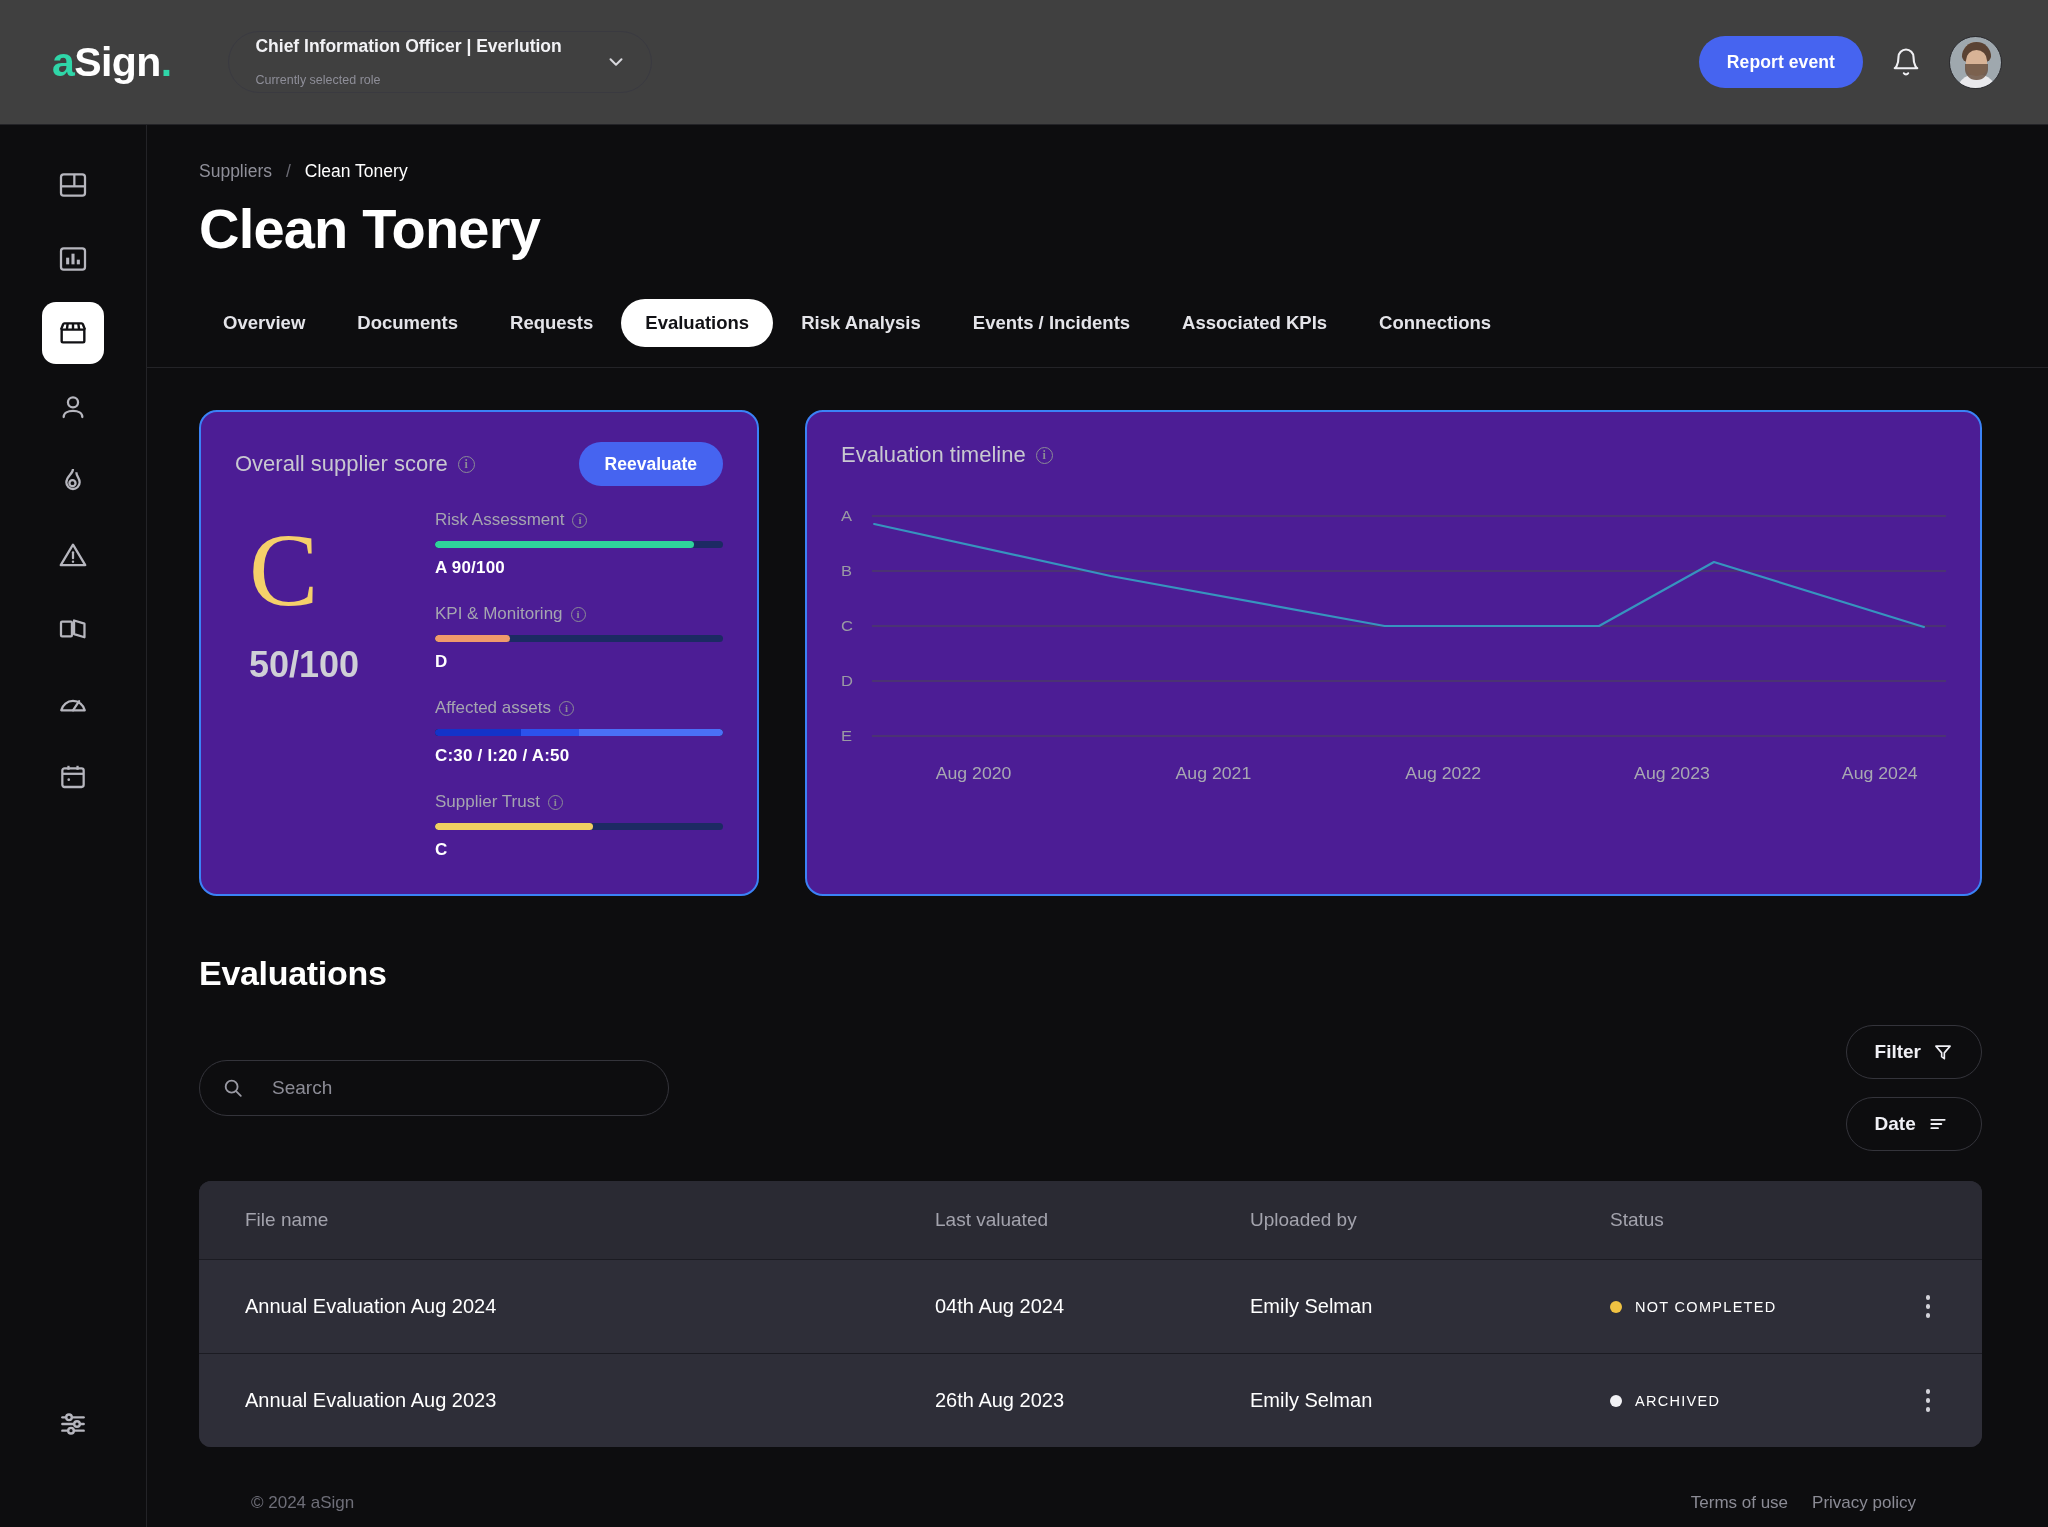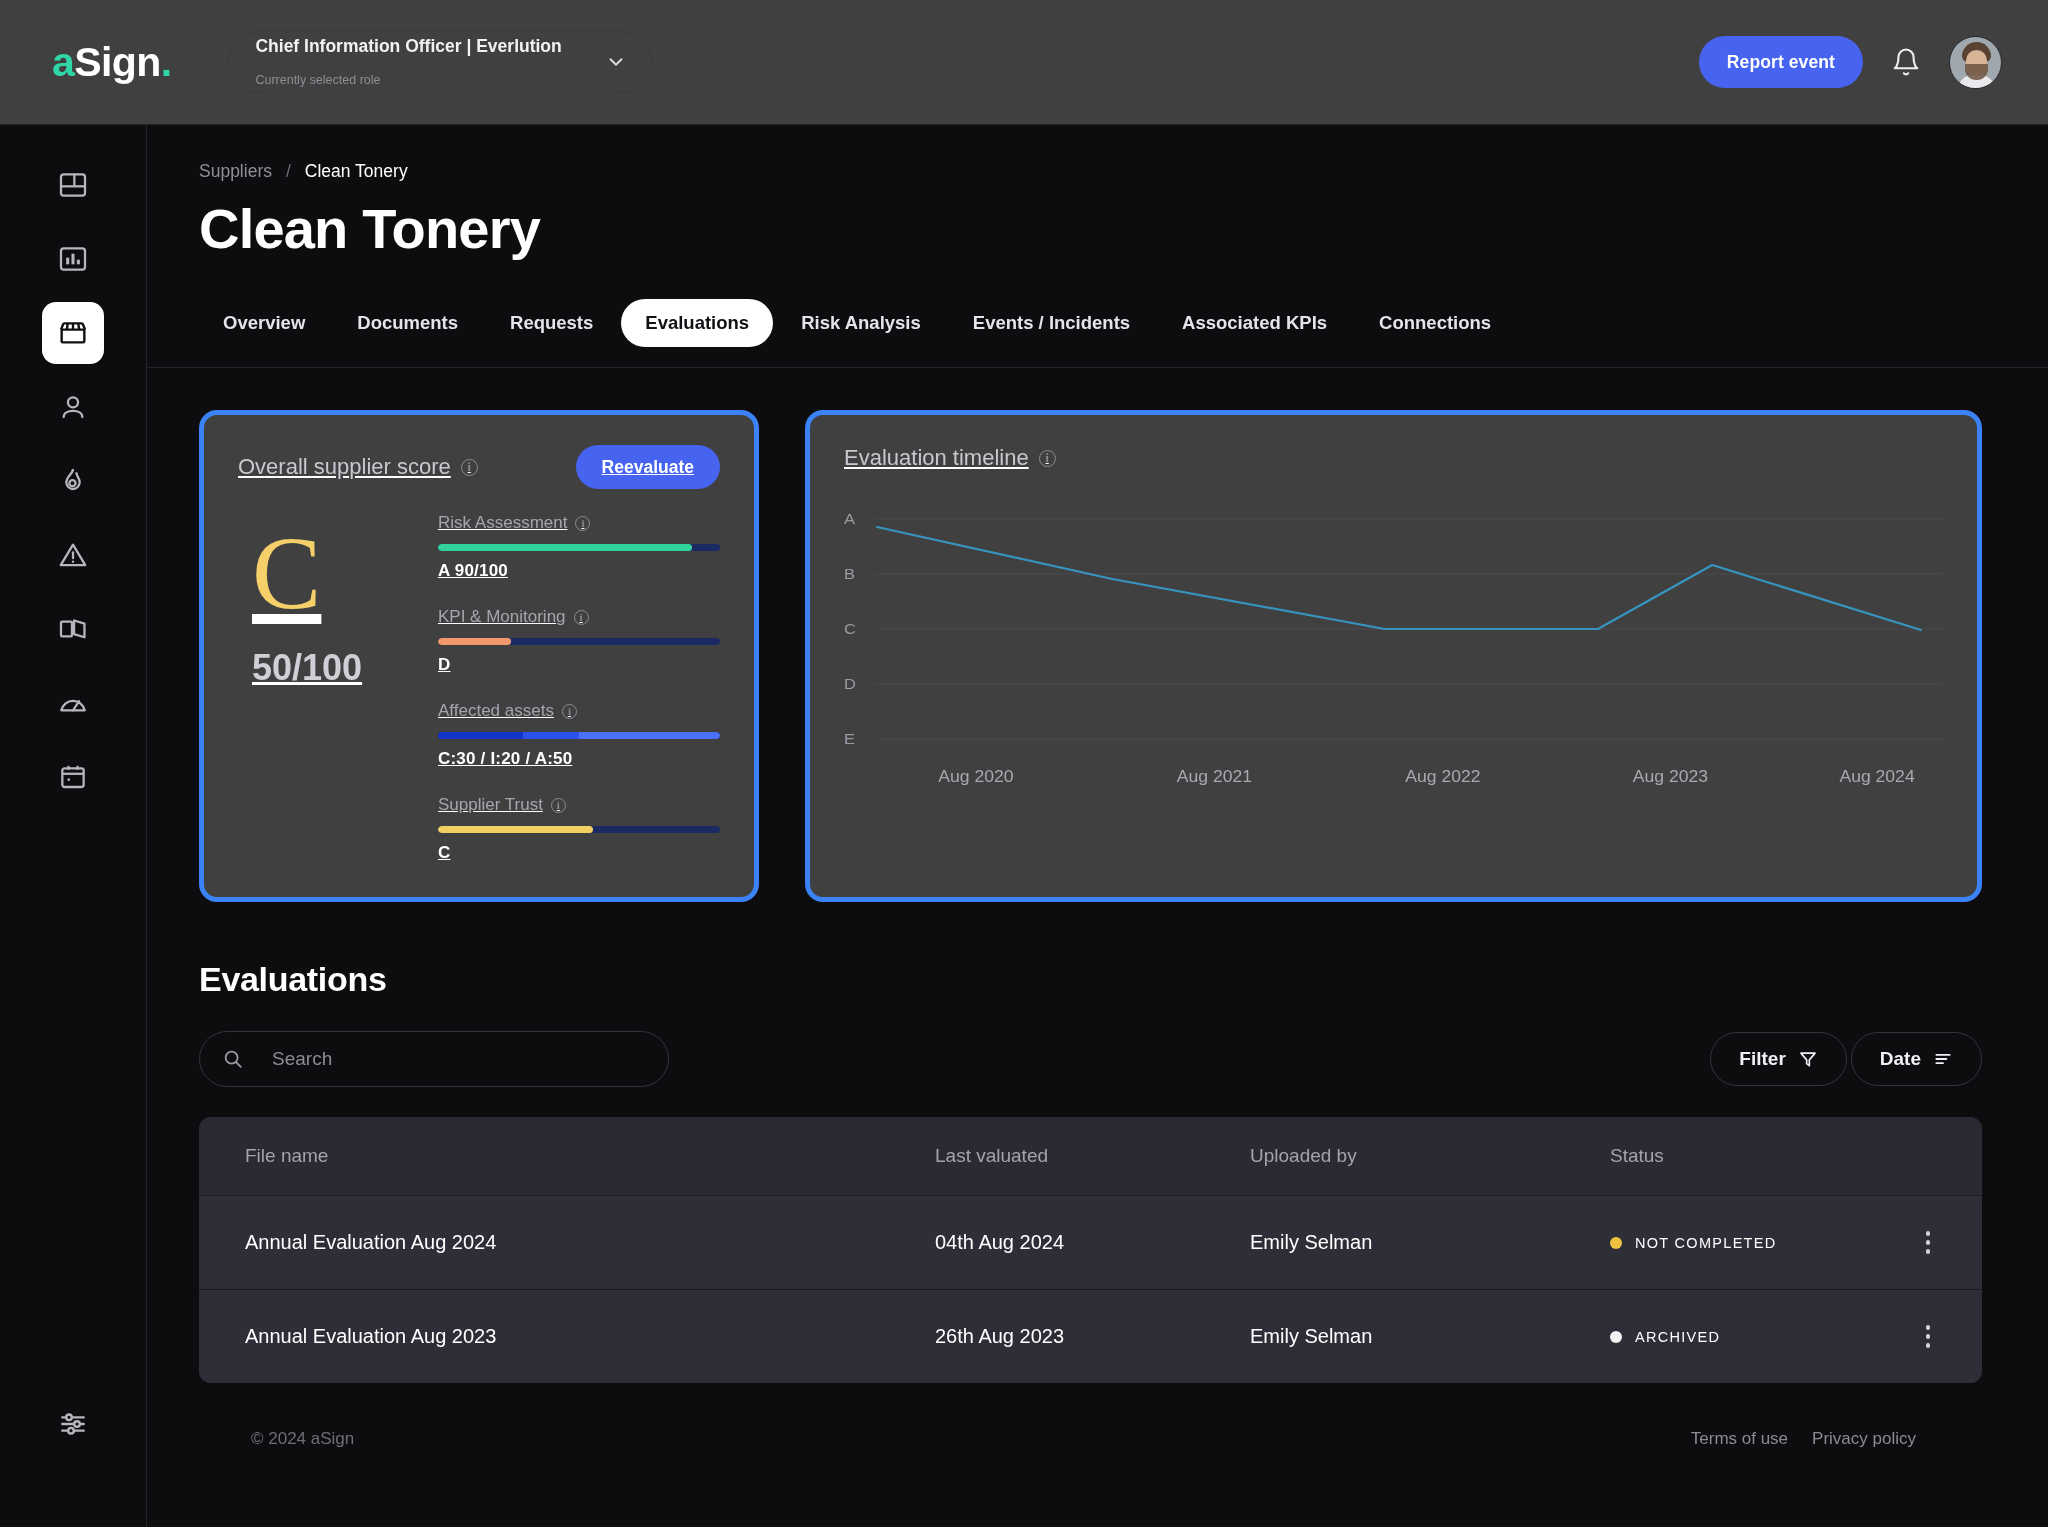--- a/index.html
+++ b/index.html
@@ -112,21 +112,21 @@
     font-size: 18.5px; font-weight: 600; color: #e4e4e9;
     padding: 13px 24px; border-radius: 26px; cursor: pointer; white-space: nowrap;
   }
   .tab.active { background: #ffffff; color: #121216; }
   .tabs-rule { height: 1px; background: #232327; margin-top: 20px; }
 
   .scroll-area { flex: 1; overflow: hidden; padding: 0 66px 0 52px; }
 
   
   .cards { display: flex; gap: 46px; margin-top: 42px; }
-  .card { border: 5px solid #3b82f6; border-radius: 18px; background: #404040; text-decoration: underline; }
+  .card { border: 2px solid #3b82f6; border-radius: 18px; background: #4c1d95; }
   .score-card { width: 560px; flex: 0 0 560px; padding: 30px 34px 34px 34px; }
   .card-head { display: flex; align-items: center; }
   .card-title { font-size: 22px; color: #c8c8d0; font-weight: 400; }
   .info-i {
     width: 17px; height: 17px; margin-left: 10px; flex: 0 0 17px;
     border: 1.4px solid #8b8b95; border-radius: 50%;
     color: #8b8b95; font-size: 12px; line-height: 14px; text-align: center;
     font-family: "Liberation Serif", serif; font-weight: 700; cursor: pointer;
     display: inline-block; vertical-align: middle;
   }
@@ -162,21 +162,21 @@
   .search-box {
     width: 470px; height: 56px; border: 1px solid #34343b; border-radius: 28px;
     display: flex; align-items: center; padding: 0 22px; gap: 28px; background: transparent;
   }
   .search-box svg { width: 22px; height: 22px; color: #9a9aa4; flex: 0 0 22px; }
   .search-box input {
     flex: 1; background: transparent; border: none; outline: none;
     color: #e8e8ee; font-size: 19px; font-family: inherit;
   }
   .search-box input::placeholder { color: #8c8c96; }
-  .tool-right { margin-left: auto; display: flex; gap: 4px; }
+  .tool-right { margin-left: auto; display: flex; gap: 18px; flex-direction: column; }
   .pill {
     height: 54px; border: 1px solid #34343b; border-radius: 27px;
     display: flex; align-items: center; gap: 12px; padding: 0 28px;
     font-size: 19px; font-weight: 600; color: #f0f0f5; cursor: pointer;
     background: transparent; font-family: inherit;
   }
   .pill svg { width: 20px; height: 20px; color: #f0f0f5; }
 
   .table { margin-top: 30px; border-radius: 12px; overflow: hidden; background: #2a2a33; }
   .thead { display: flex; align-items: center; height: 78px; padding: 0 46px; background: #2a2a33; }

